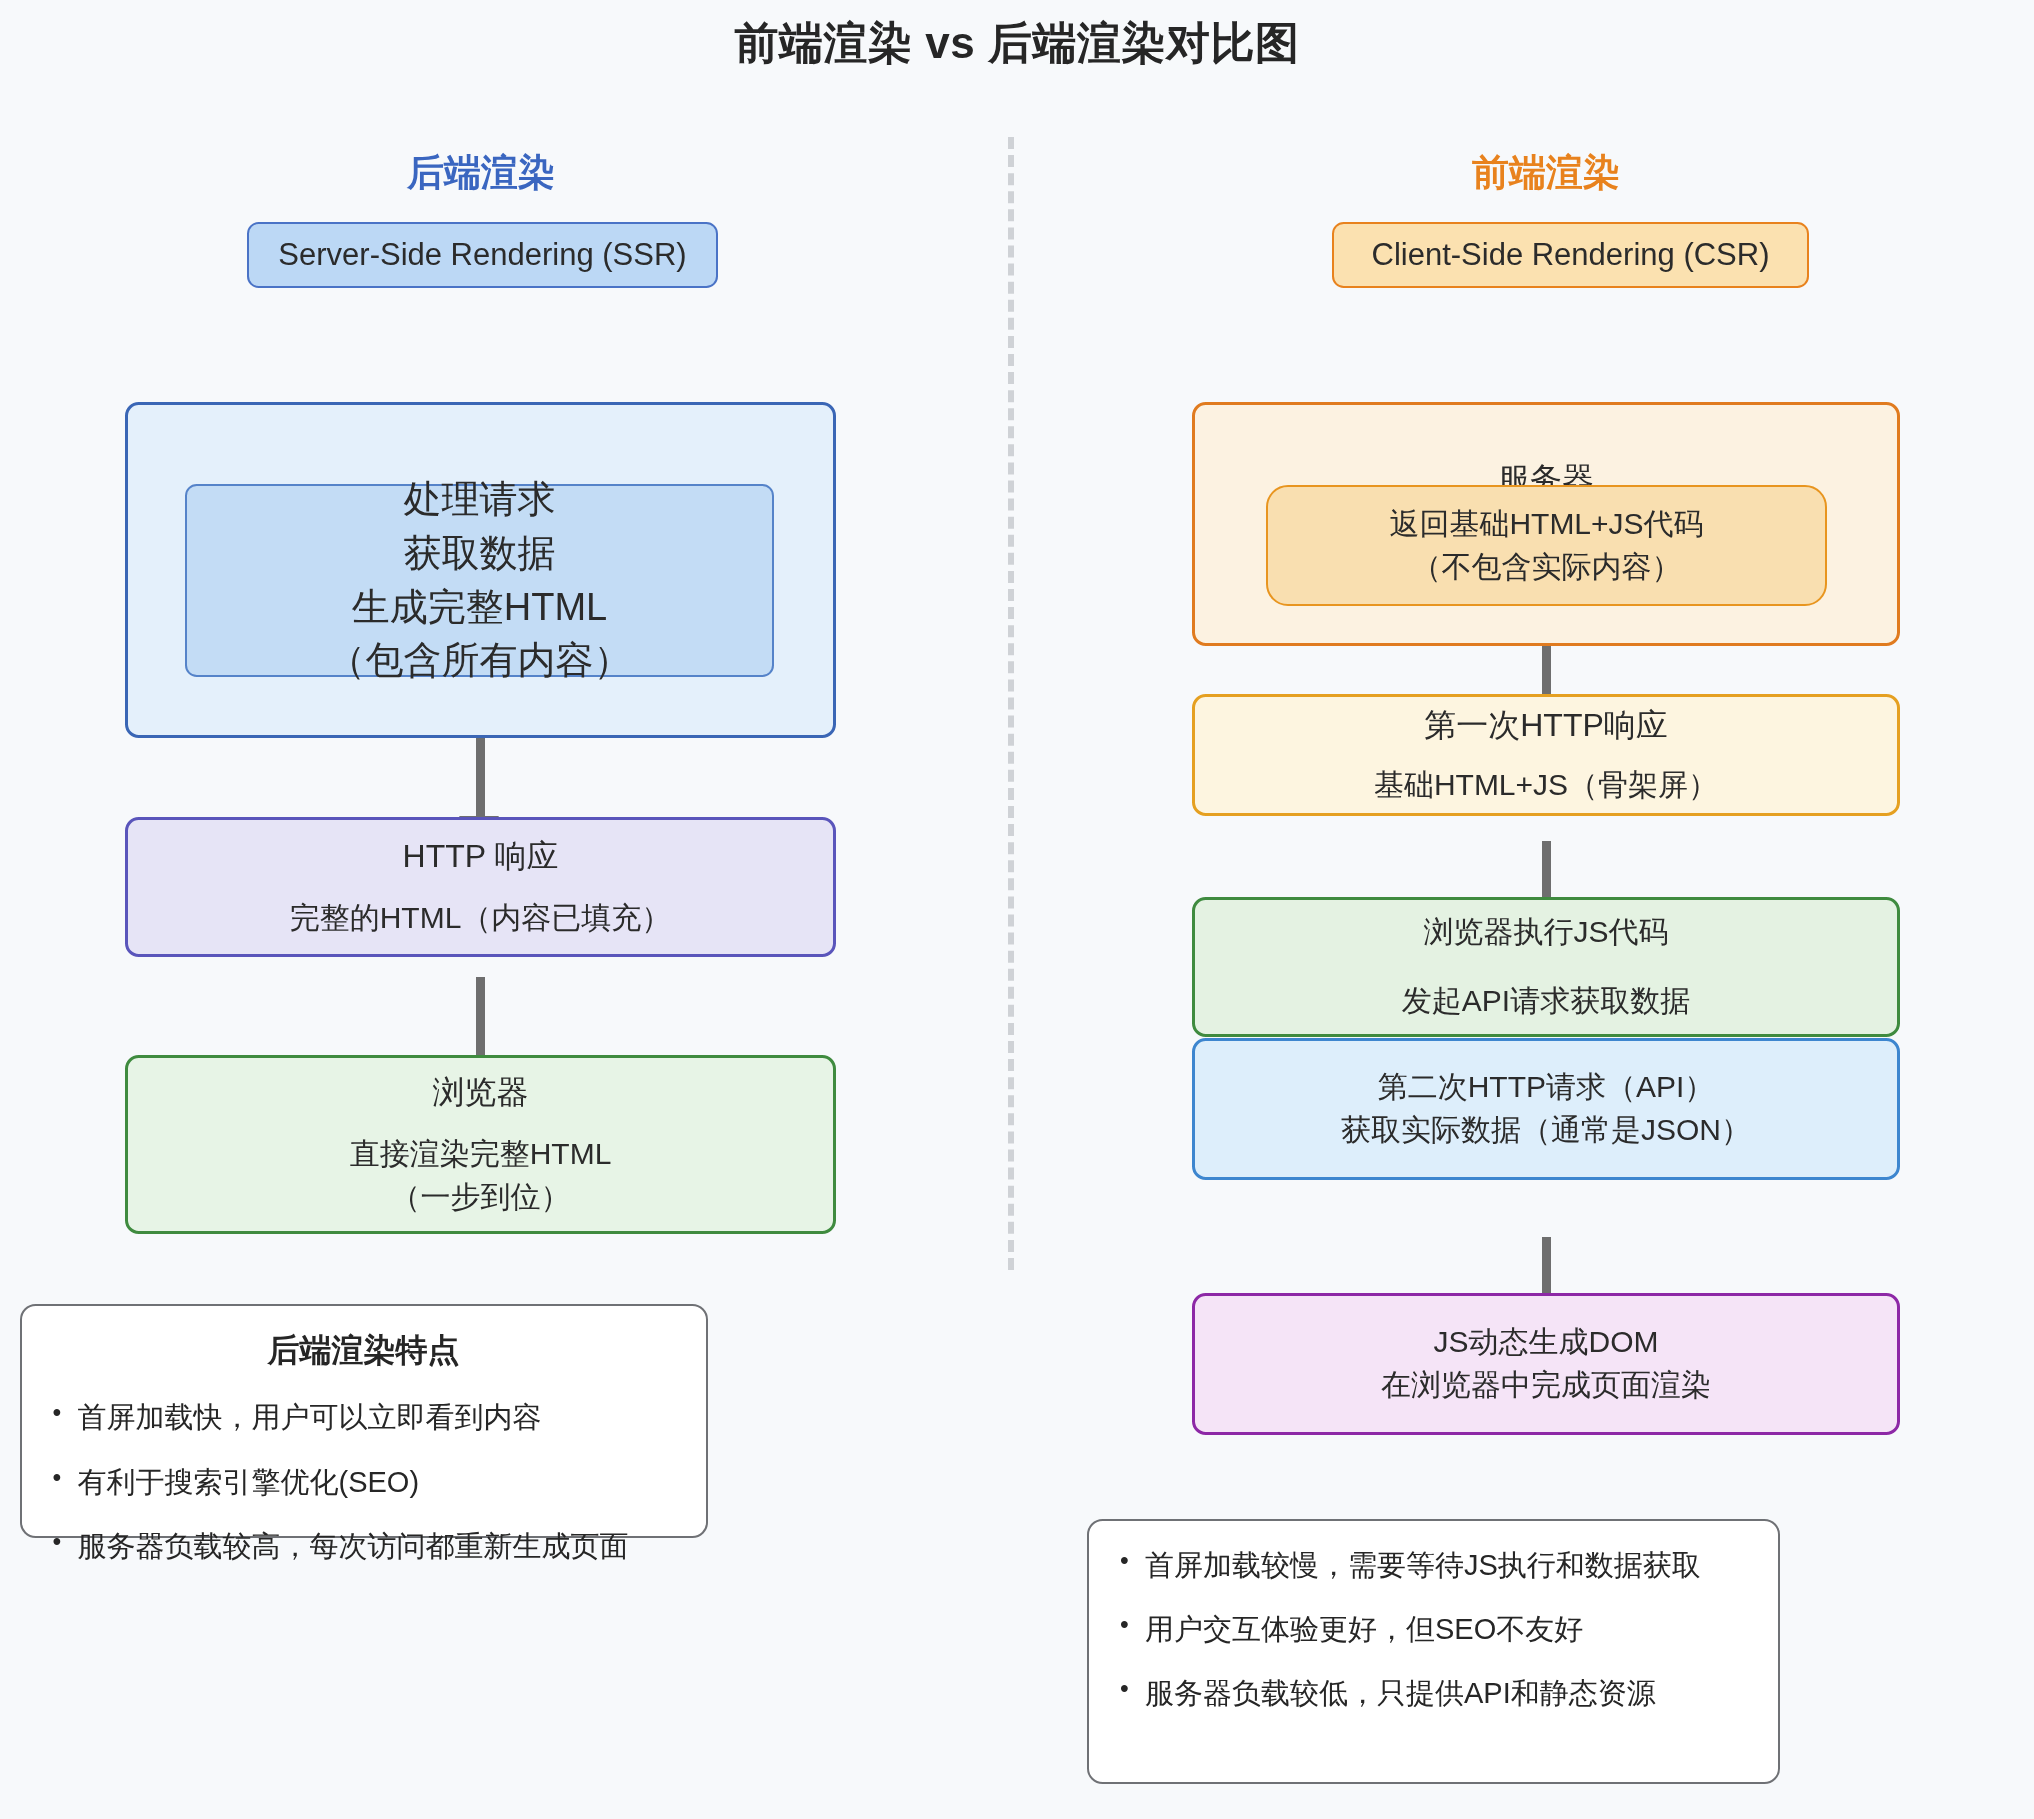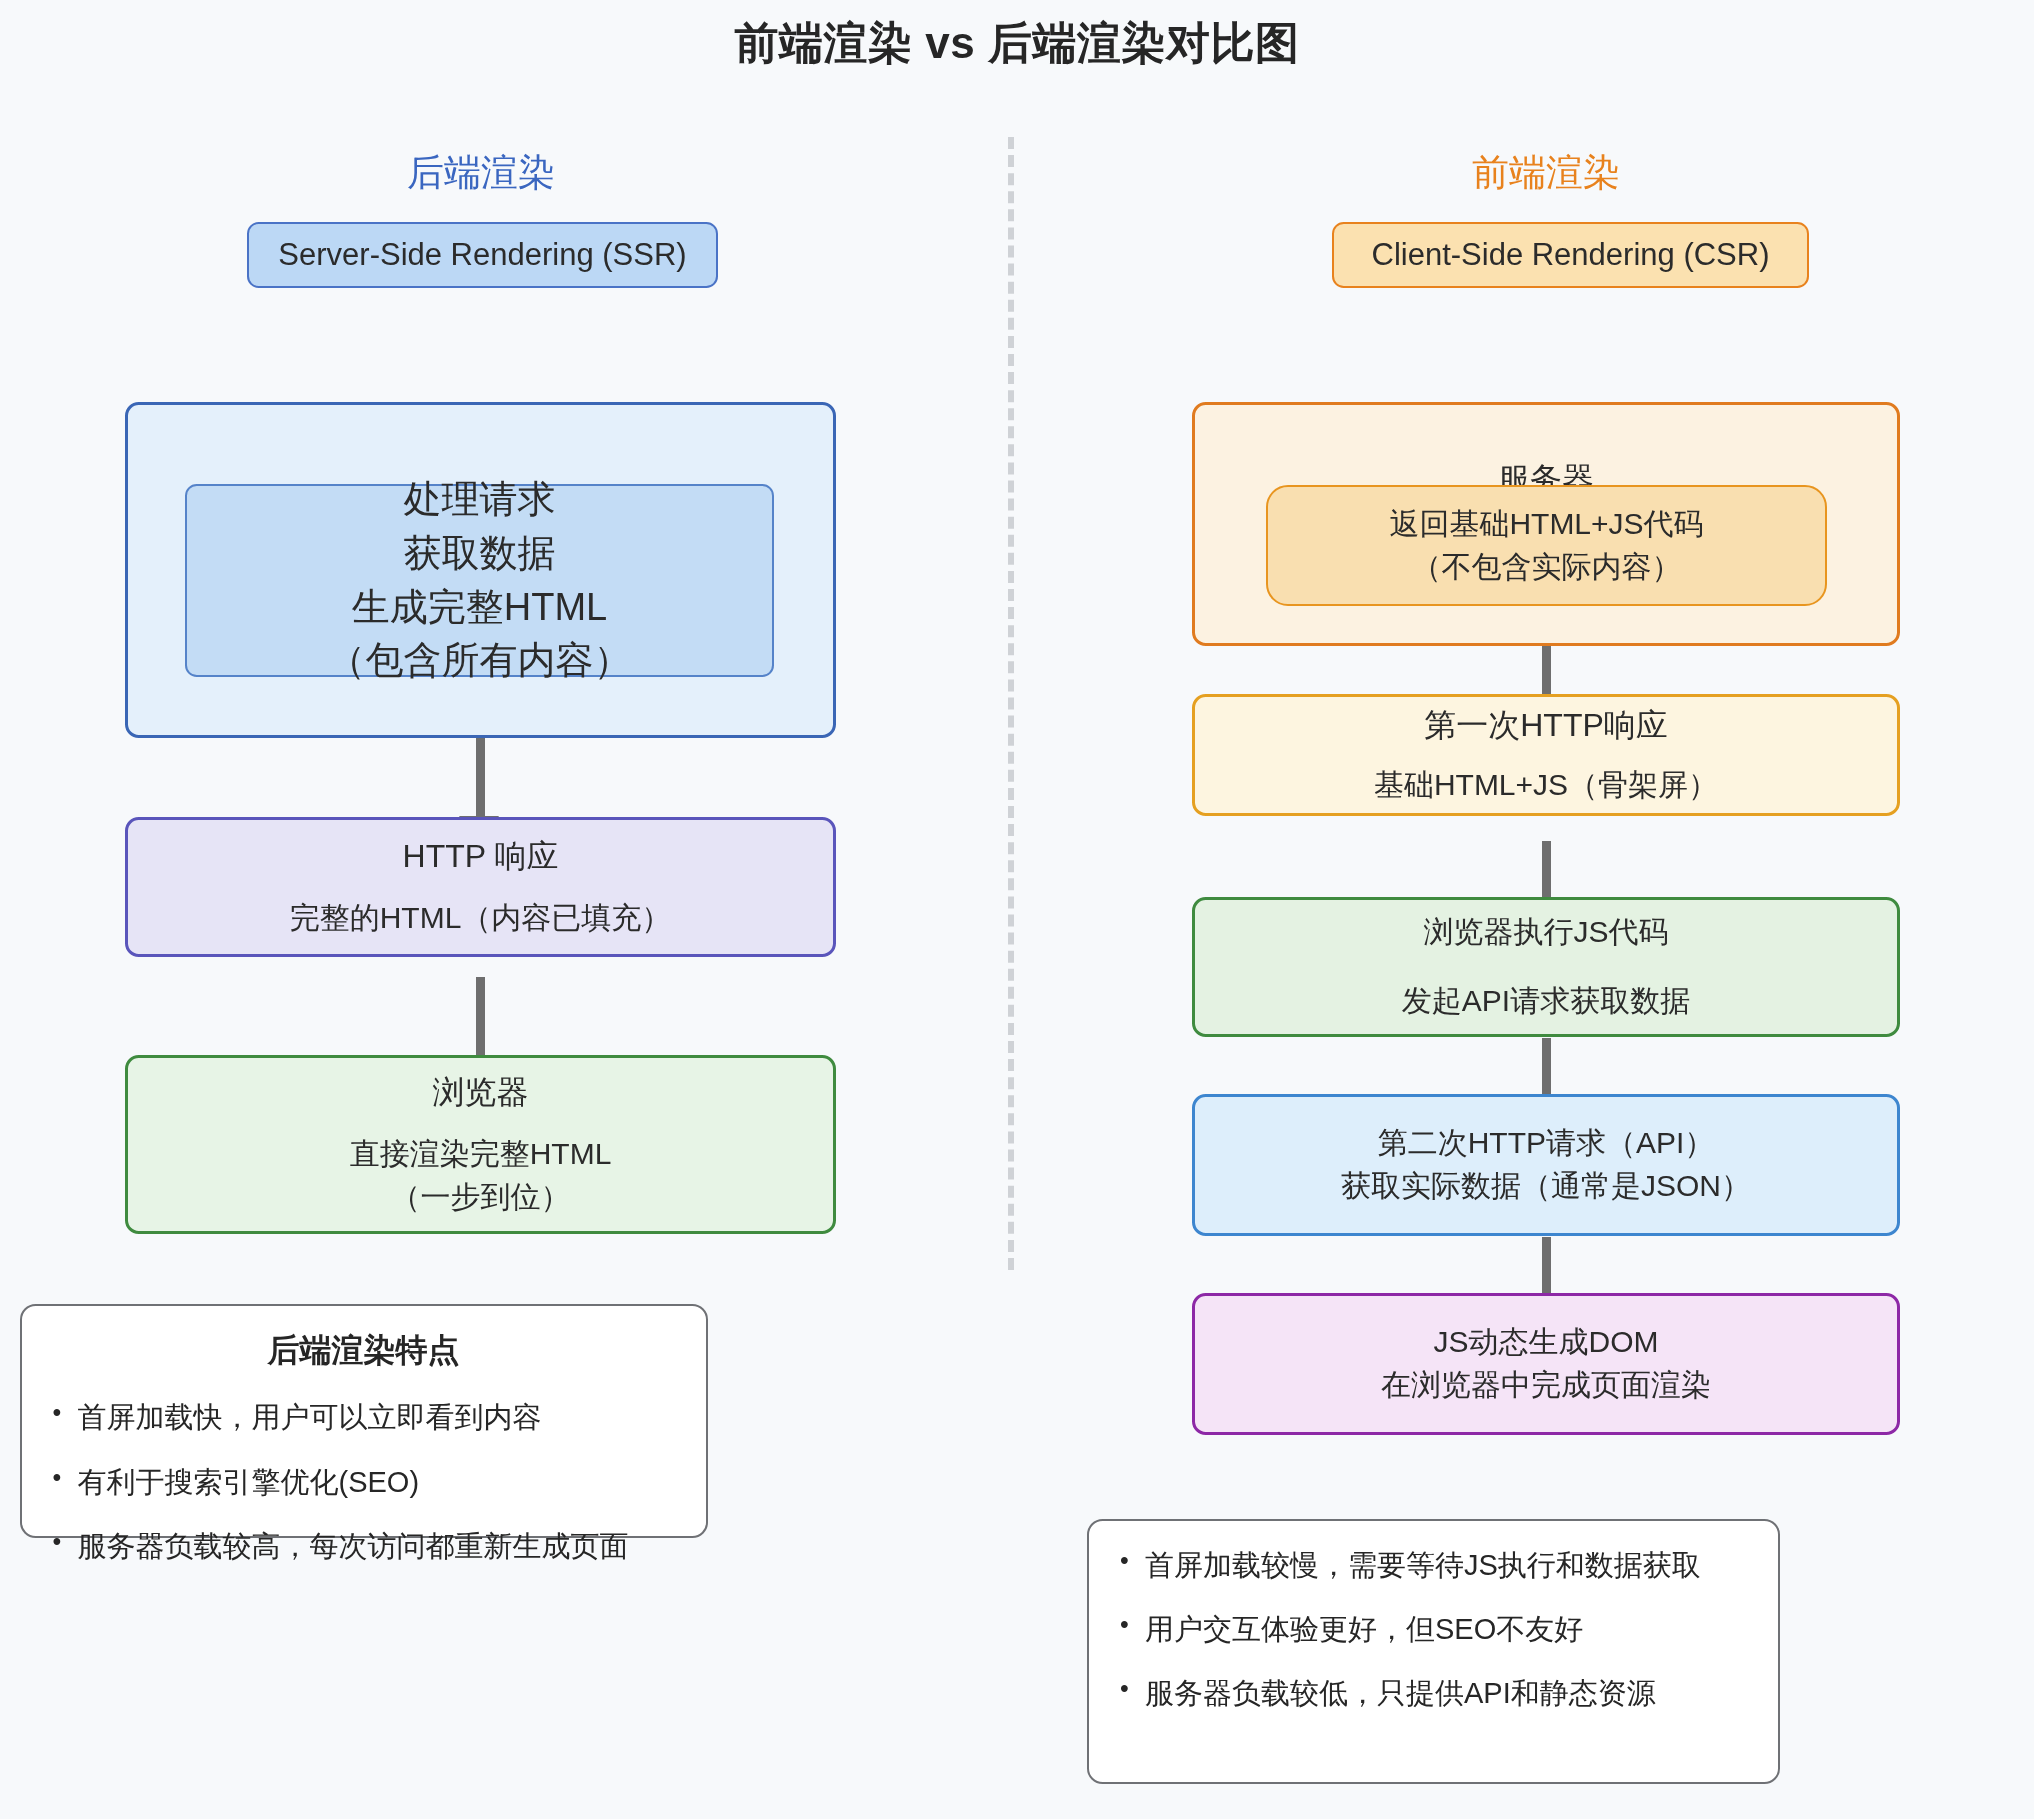--- a/index.html
+++ b/index.html
@@ -24,21 +24,21 @@
   
   .divider{
     position:absolute;left:1008px;top:137px;
     width:0;height:1133px;
     border-left:6.8px dashed #cfd2d6;
   }
 
   
   .col-head{
     position:absolute;text-align:center;
-    font-size:37px;font-weight:400;
+    font-size:37px;font-weight:700;
   }
   .col-head.left{left:125px;top:148px;width:712px;color:#3a66c0;}
   .col-head.right{left:1192px;top:148px;width:708px;color:#e8821d;}
 
   .badge{
     position:absolute;
     display:flex;align-items:center;justify-content:center;
     font-size:31px;border-radius:11.7px;border-width:2.9px;border-style:solid;
     box-sizing:border-box;color:#2b2b2b;
   }
@@ -83,21 +83,21 @@
     position:absolute;left:1266px;top:485px;width:561px;height:121px;
     box-sizing:border-box;border:2.9px solid #e8951f;border-radius:22px;
     background:#f9dfb0;
     display:flex;flex-direction:column;align-items:center;justify-content:center;
     text-align:center;font-size:30px;line-height:1.42;color:#2b2b2b;
   }
   .n-r1{left:1192px;top:694px;width:708px;height:122px;
     background:#fdf5e0;border-color:#e5a021;}
   .n-r2{left:1192px;top:897px;width:708px;height:140px;
     background:#e4f2e2;border-color:#3f8b3f;gap:26px;}
-  .n-r3{left:1192px;top:1094px;width:708px;height:142px;
+  .n-r3{left:1192px;top:1038px;width:708px;height:142px;
     background:#ddeefb;border-color:#3d86cf;}
   .n-r4{left:1192px;top:1293px;width:708px;height:142px;
     background:#f5e4f7;border-color:#8d28a6;}
 
   
   .arrow{position:absolute;width:8.8px;background:#6e6e6e;}
   .arrow::after{
     content:"";position:absolute;left:-16.6px;bottom:-25px;
     width:0;height:0;
     border-left:20.5px solid transparent;

